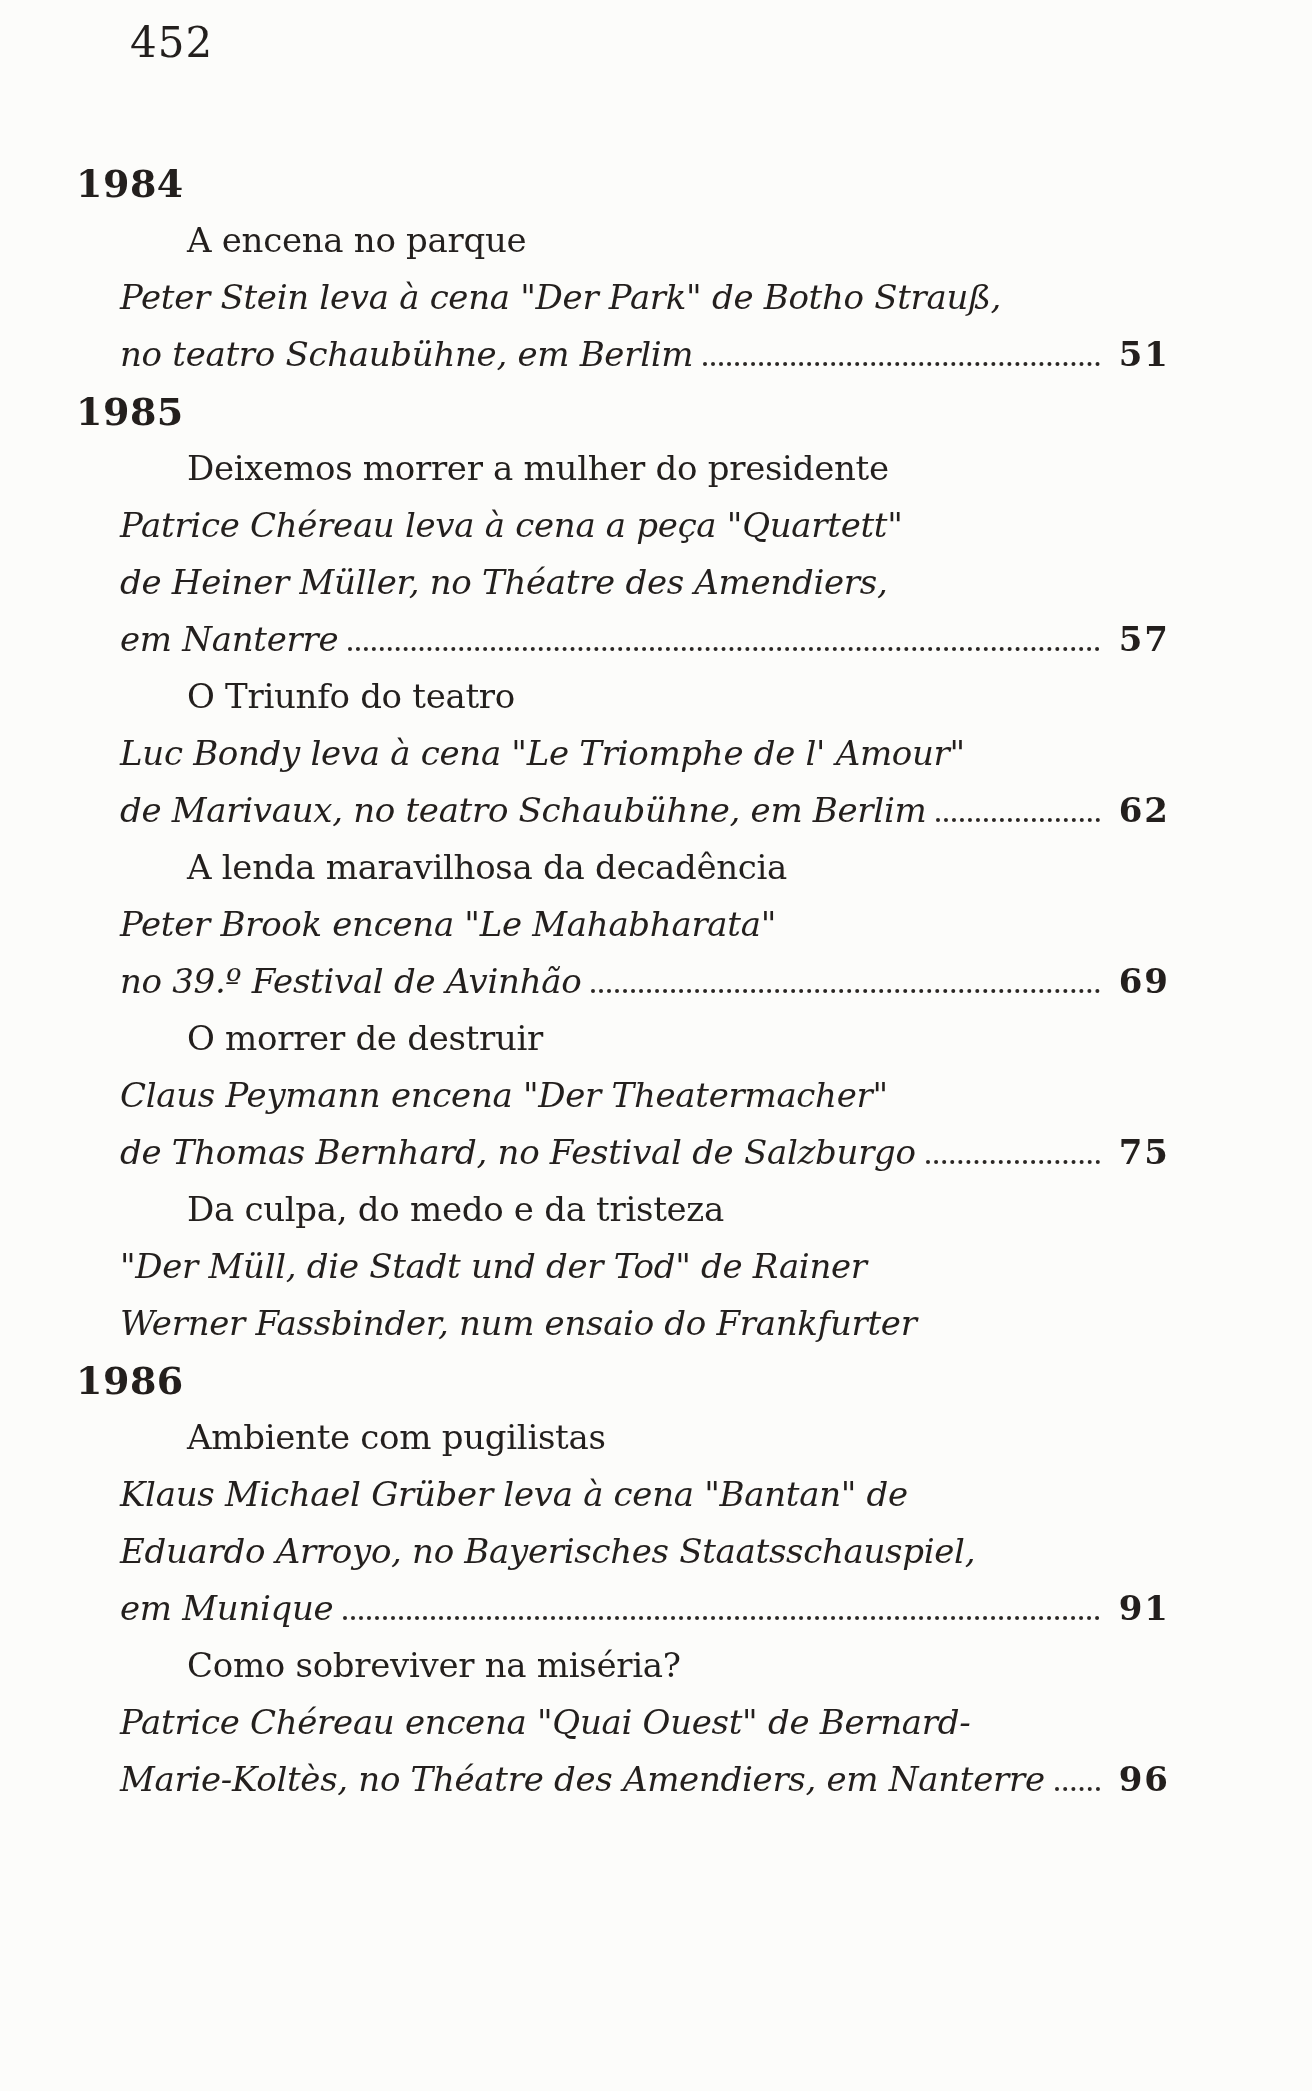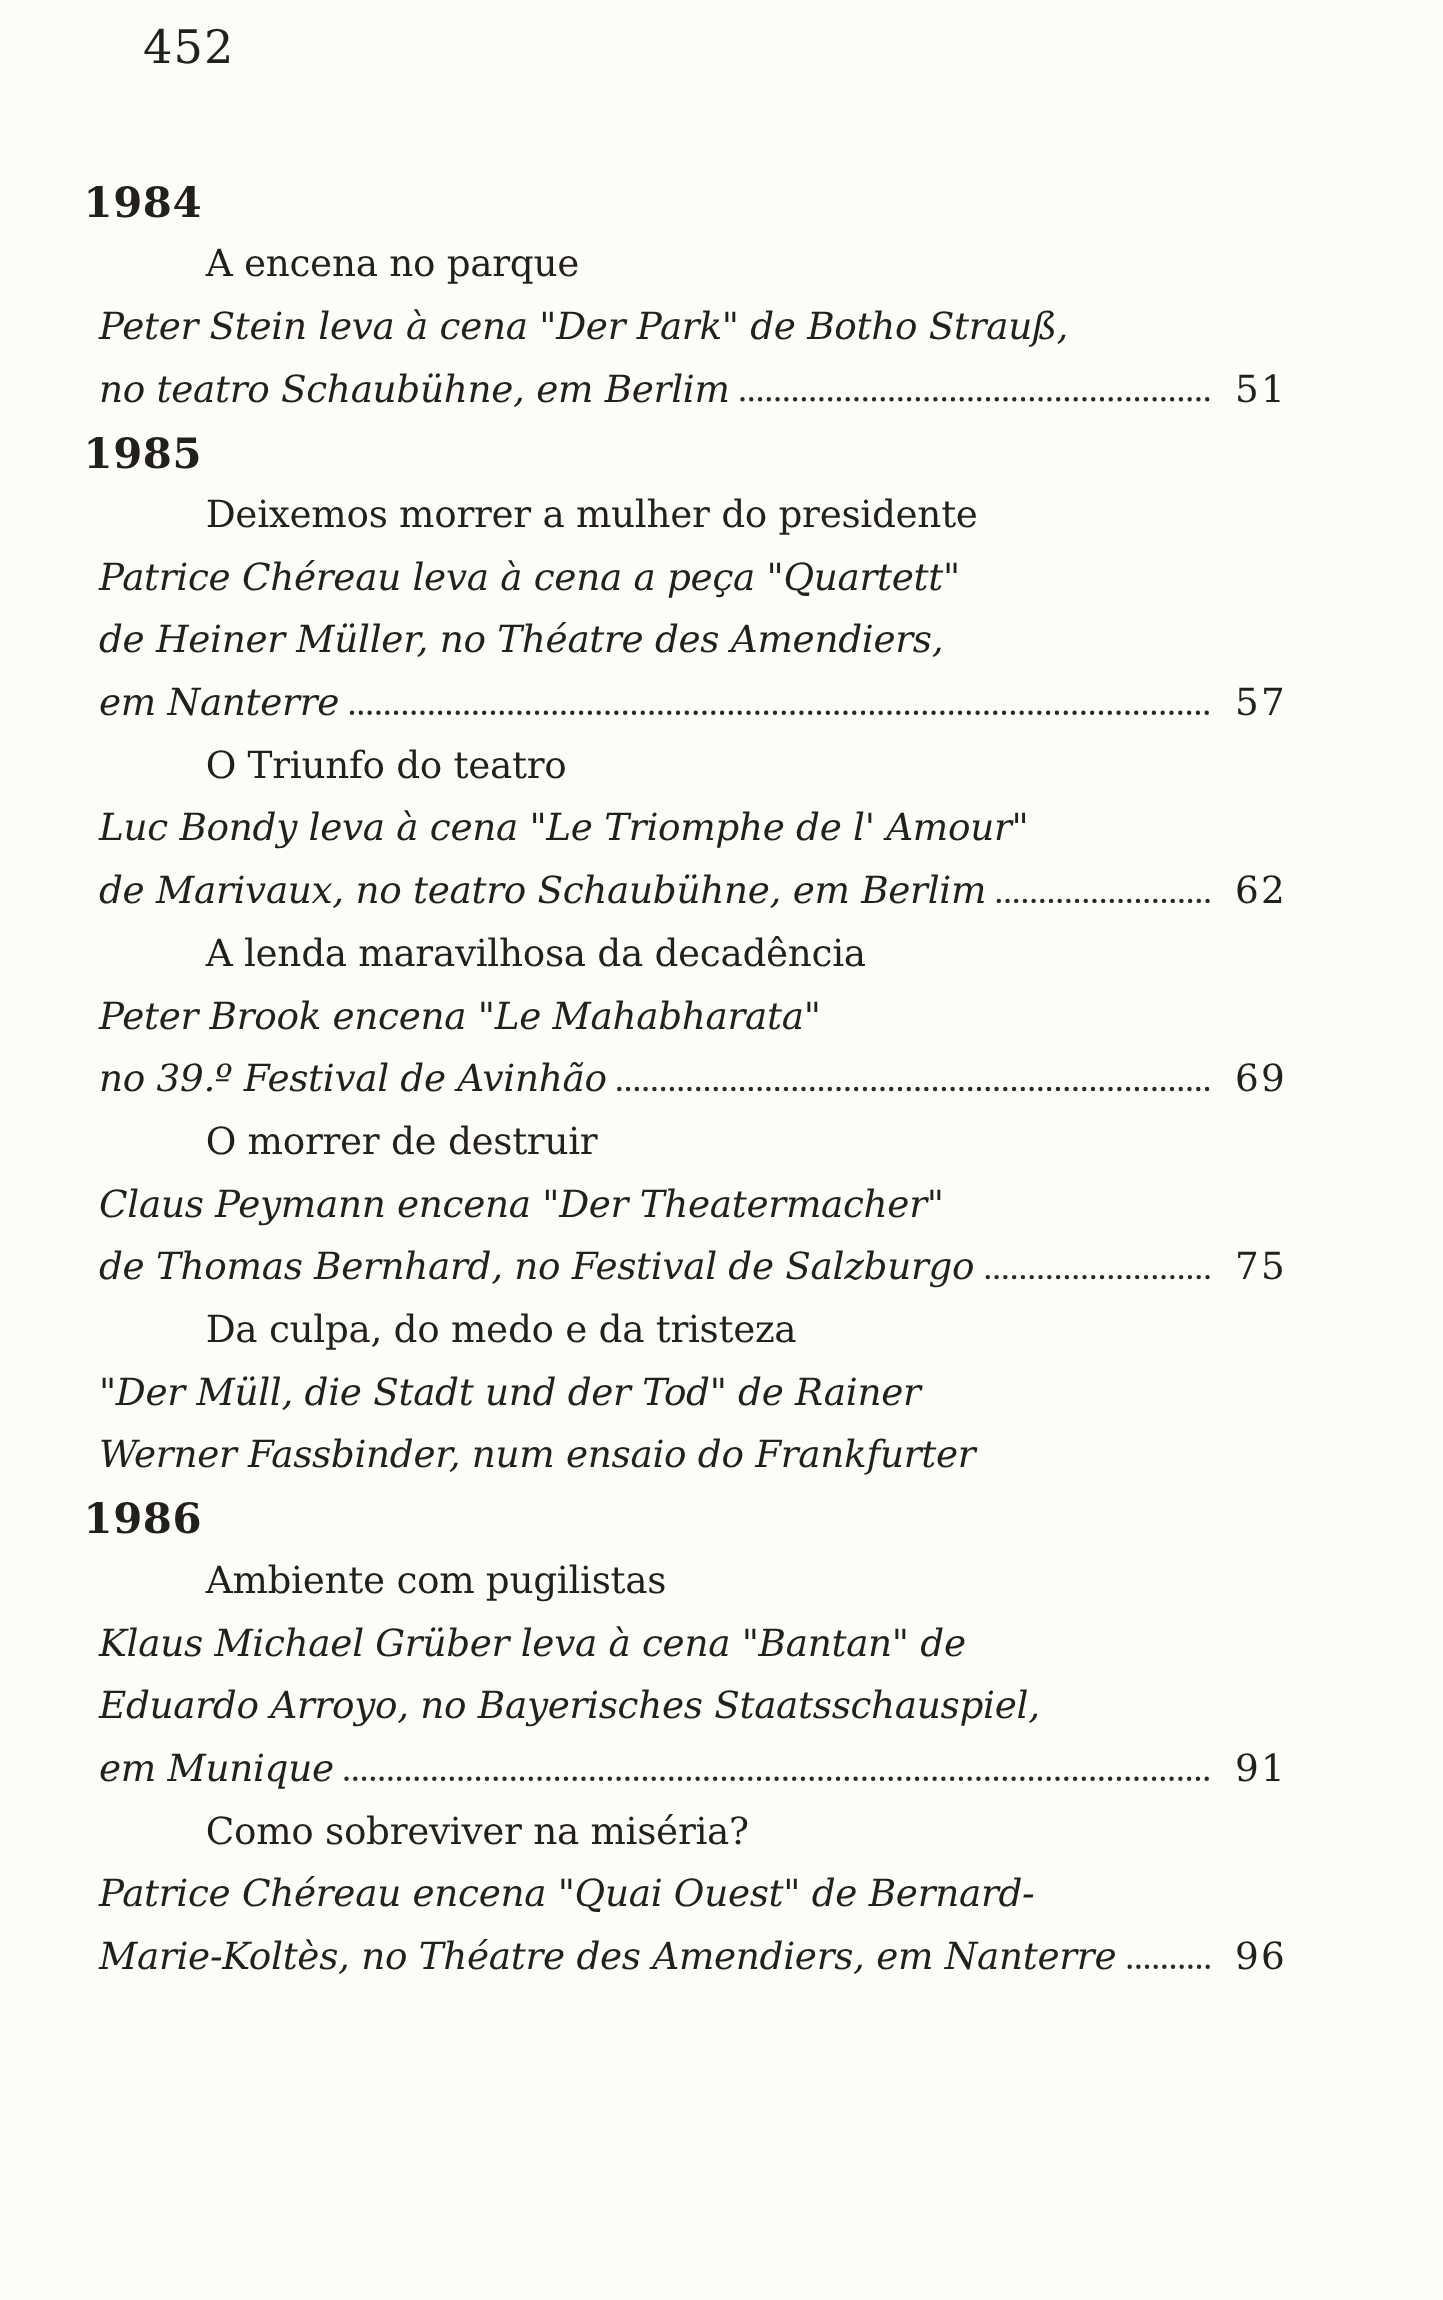--- a/index.html
+++ b/index.html
@@ -39,21 +39,21 @@
     font-size: 38px;
     font-weight: 700;
     letter-spacing: 0.5px;
   }
   .title {
     padding-left: 187px;
     font-size: 34px;
     letter-spacing: -0.3px;
   }
   .detail {
-    padding-left: 90px;
+    padding-left: 120px;
     font-size: 34px;
     font-style: italic;
     letter-spacing: -0.3px;
   }
   .dotted {
     display: flex;
     align-items: baseline;
   }
   .dotted .txt {
     flex: 0 0 auto;
@@ -61,21 +61,21 @@
   .dots {
     flex: 1 1 auto;
     min-width: 36px;
     border-bottom: 4px dotted #2b2724;
     margin: 0 14px 5px 10px;
   }
   .pagenum {
     flex: 0 0 auto;
     font-style: normal;
     font-size: 34px;
-    font-weight: 400;
+    font-weight: 700;
     min-width: 56px;
     text-align: right;
     letter-spacing: 2px;
   }
 </style>
 </head>
 <body>
 
 <div class="page">
 

